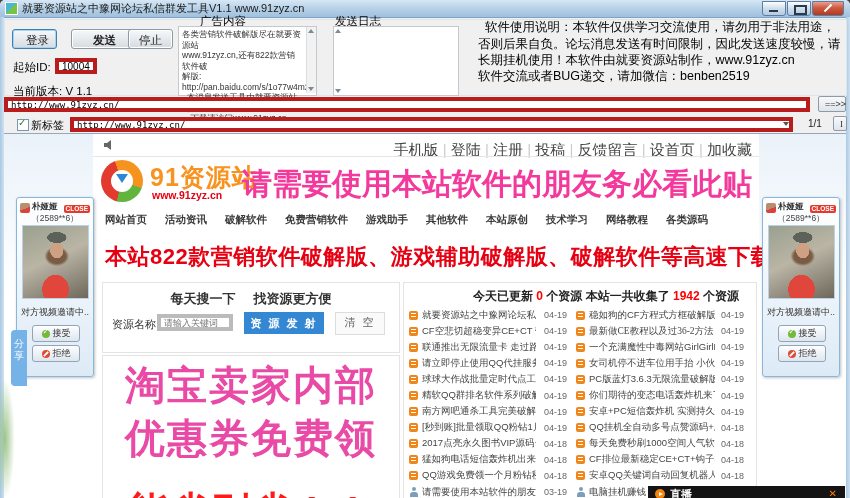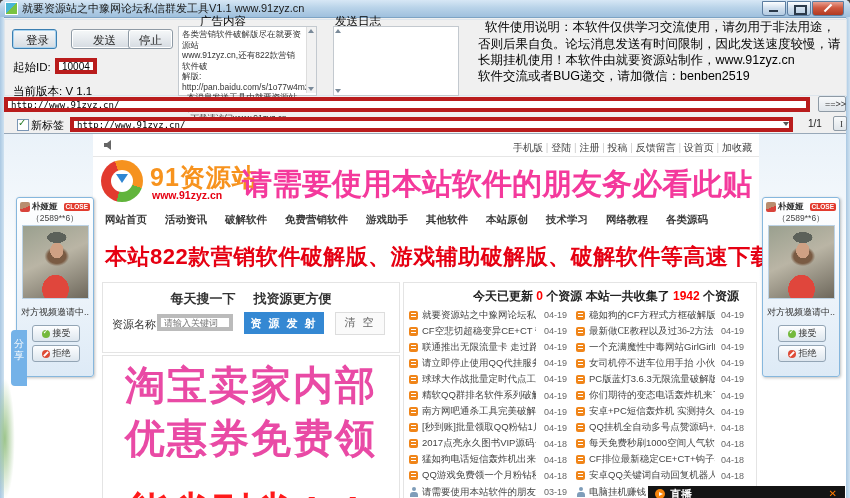--- a/index.html
+++ b/index.html
@@ -53,21 +53,21 @@
     border-left:3.5px solid transparent;border-right:3.5px solid transparent;border-top:4px solid #555;}
   .smallbtn{position:absolute;border:1px solid #8e9aa5;border-radius:2px;text-align:center;
     background:linear-gradient(#f8fafb,#dfe5ea);font-size:9px;color:#333;}
 
   
   .pagebg{left:4px;top:133px;width:842px;height:365px;
     background:linear-gradient(#eaf2f9,#ffffff 45%);border-top:1px solid #98a8b8;}
   .greenblob{left:0;top:350px;width:16px;height:148px;
     background:radial-gradient(ellipse 10px 60px at 30% 60%,#9cc48b,rgba(156,196,139,0));}
   .content{left:93px;top:134px;width:666px;height:364px;background:#fff;}
-  .toplinks{position:absolute;top:141px;font-size:10px;color:#444;white-space:nowrap;}
+  .toplinks{position:absolute;top:141px;font-size:15px;color:#444;white-space:nowrap;}
   .tl{cursor:pointer;}
   .tl+.tl::before{content:" | ";color:#ccc;}
   .topbar-line{left:93px;top:156px;width:666px;height:1px;background:#e6e6e6;}
 
   .logo-circle{left:101px;top:160px;width:42px;height:42px;border-radius:50%;
     background:conic-gradient(from -20deg,#f6921e 0 130deg,#61b43c 130deg 215deg,#e23a2e 215deg 360deg);}
   .logo-inner{position:absolute;left:10px;top:10px;width:22px;height:22px;border-radius:50%;background:#fff;}
   .logo-dn{position:absolute;left:15px;top:14px;width:0;height:0;
     border-left:6px solid transparent;border-right:6px solid transparent;border-top:9px solid #2f86d2;}
   .logo-title{left:150px;top:161px;font-size:25px;font-weight:bold;color:#f7931e;letter-spacing:1px;}
@@ -96,21 +96,21 @@
     background:repeating-linear-gradient(#fff 0 1px,rgba(255,255,255,0) 1px 3px);}
   .ic-person{width:9px;height:10px;margin-right:4px;position:relative;flex:none;}
   .ic-person::before{content:"";position:absolute;left:2.5px;top:0;width:4px;height:4px;border-radius:50%;background:#7f9db9;}
   .ic-person::after{content:"";position:absolute;left:0.5px;top:4.5px;width:8px;height:5px;border-radius:3px 3px 0 0;background:#7f9db9;}
   .ltitle{font-size:9.5px;color:#444;white-space:nowrap;overflow:hidden;}
   .ldate{margin-left:auto;font-size:9px;color:#666;flex:none;}
 
   
   .campopup{width:76px;height:178px;border:1px solid #86b7dd;border-radius:3px;
     background:linear-gradient(#ffffff,#ddeaf6);box-shadow:1px 1px 3px rgba(0,0,0,.25);}
-  .cp-head{position:absolute;left:3px;top:3px;display:flex;align-items:center;width:70px;}
+  .cp-head{position:absolute;left:3px;top:3px;display:flex;align-items:flex-end;width:70px;}
   .cp-avatar{width:10px;height:10px;margin-right:2px;border-radius:2px;
     background:linear-gradient(160deg,#b98d6f 0 55%,#d8433b 55% 100%);}
   .cp-name{font-size:8.5px;font-weight:bold;color:#333;}
   .cp-close{margin-left:auto;background:#e23b2e;color:#fff;font-size:6.5px;font-weight:bold;
     padding:0 2px;border-radius:2px;line-height:8px;}
   .cp-num{position:absolute;left:0;top:15px;width:100%;text-align:center;font-size:8.5px;color:#444;}
   .cp-photo{position:absolute;left:5px;top:27px;width:65px;height:72px;border:1px solid #bcd2e4;
     background:
       radial-gradient(ellipse 16px 9px at 52% 16%,#5c615a 0 60%,rgba(0,0,0,0) 61%),
       radial-gradient(ellipse 11px 13px at 52% 34%,#cfa184 0 60%,rgba(0,0,0,0) 61%),
@@ -155,21 +155,21 @@
           <span class="g-x1"></span>
         </div>
     </div>
   </div>
 
   <div class="abs side-border" style="left:0;"></div>
   <div class="abs side-border" style="right:0;"></div>
   <div class="abs frame-line"></div>
 
   <button class="w7btn focus" style="left:12px;top:29px;width:45px;padding-left:12px;">登录</button>
-  <button class="w7btn" style="left:71px;top:29px;width:67px;">发送</button>
+  <button class="w7btn" style="left:71px;top:29px;width:67px;font-weight:bold;">发送</button>
   <button class="w7btn" style="left:128px;top:29px;width:45px;">停止</button>
 
   <span class="abs lbl" style="left:13px;top:60px;">起始ID:</span>
   <input class="field" style="left: 55px; top: 58px; width: 42px; height: 16px;" value="10004">
   <span class="abs lbl" style="left:13px;top:84px;">当前版本: V 1.1</span>
 
   <span class="abs grouplabel" style="left:181px;top:14px;margin-left:19px;">广告内容</span>
   <div class="abs groupbox" style="left:178px;top:26px;width:137px;height:68px;">
     <div class="abs adtext" style="left:3px;top:2px;width:120px;">各类营销软件破解版尽在就要资源站
 www.91zyz.cn,还有822款营销软件破

